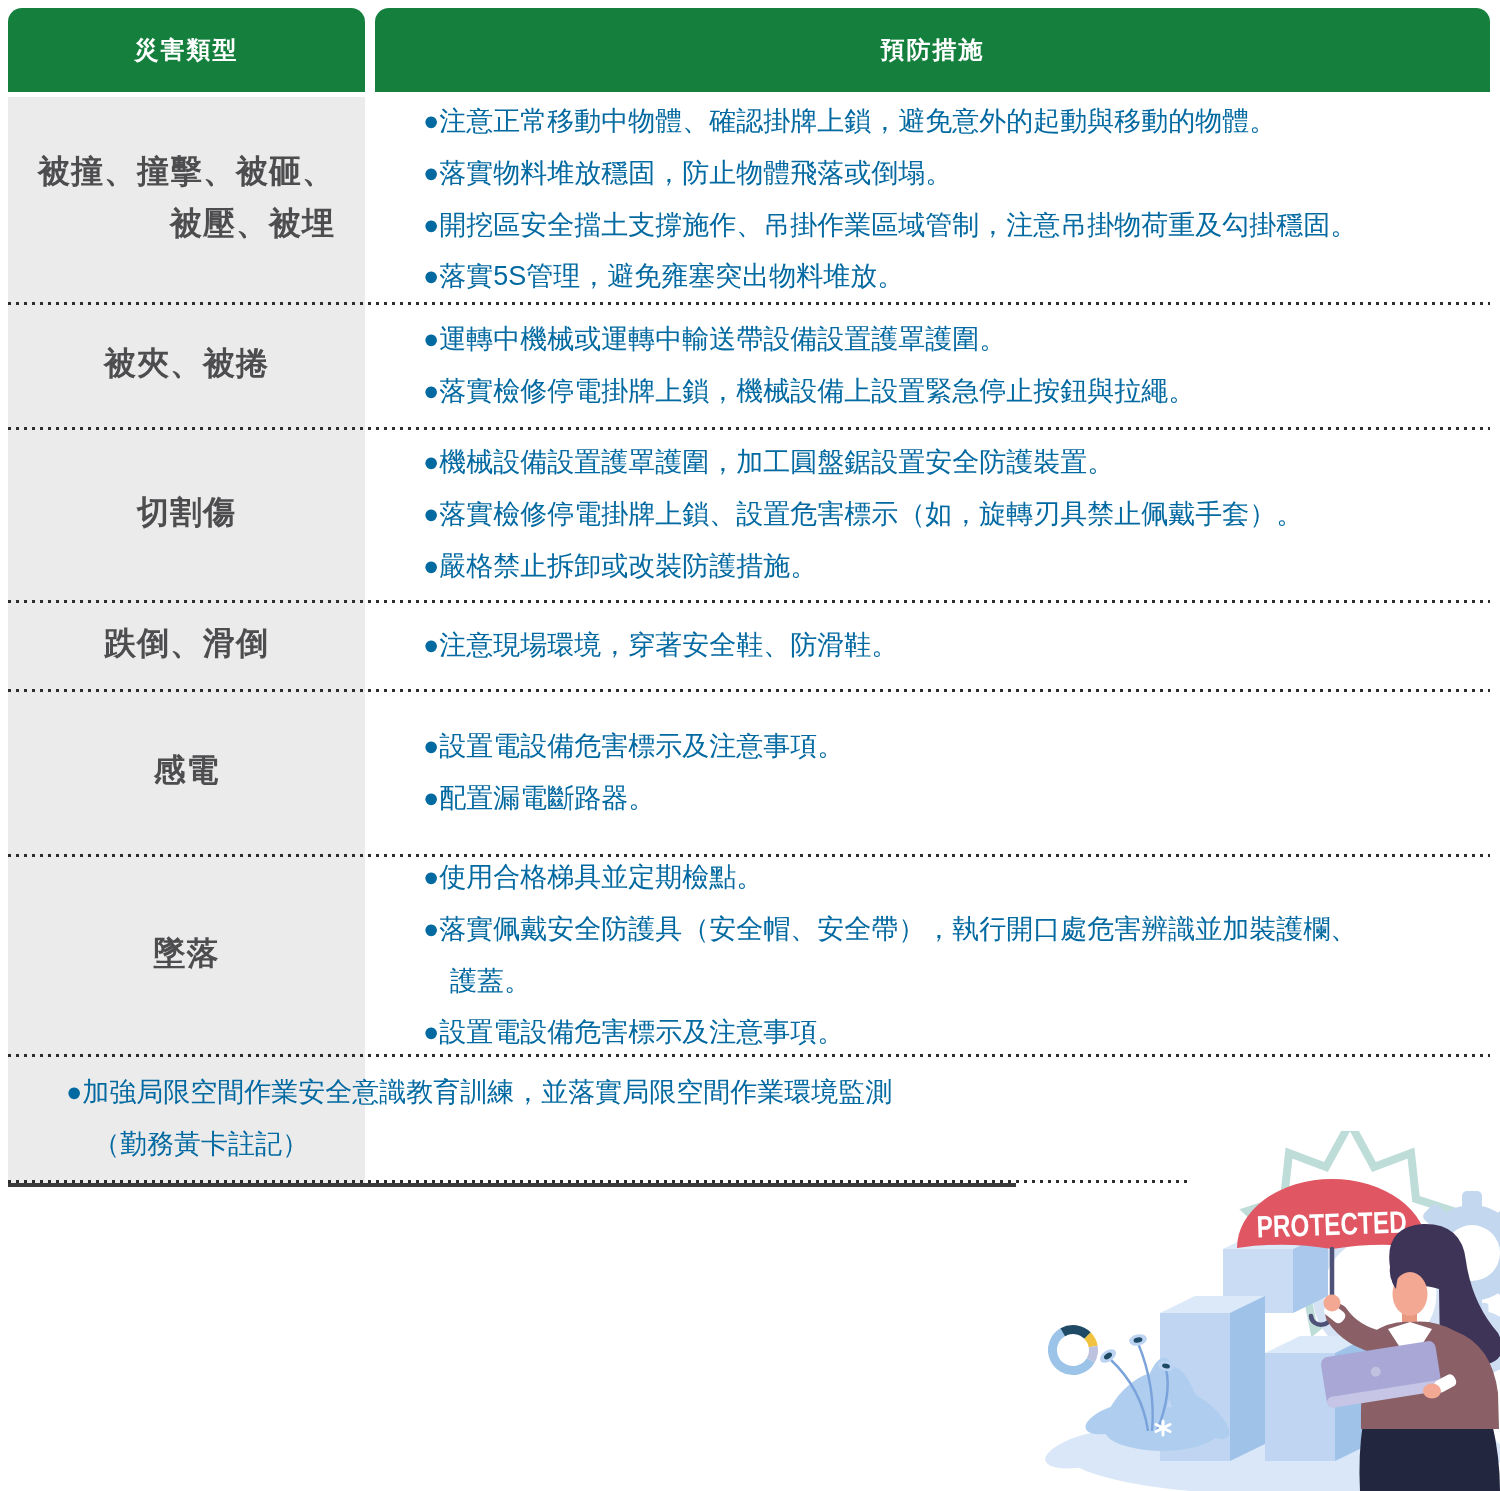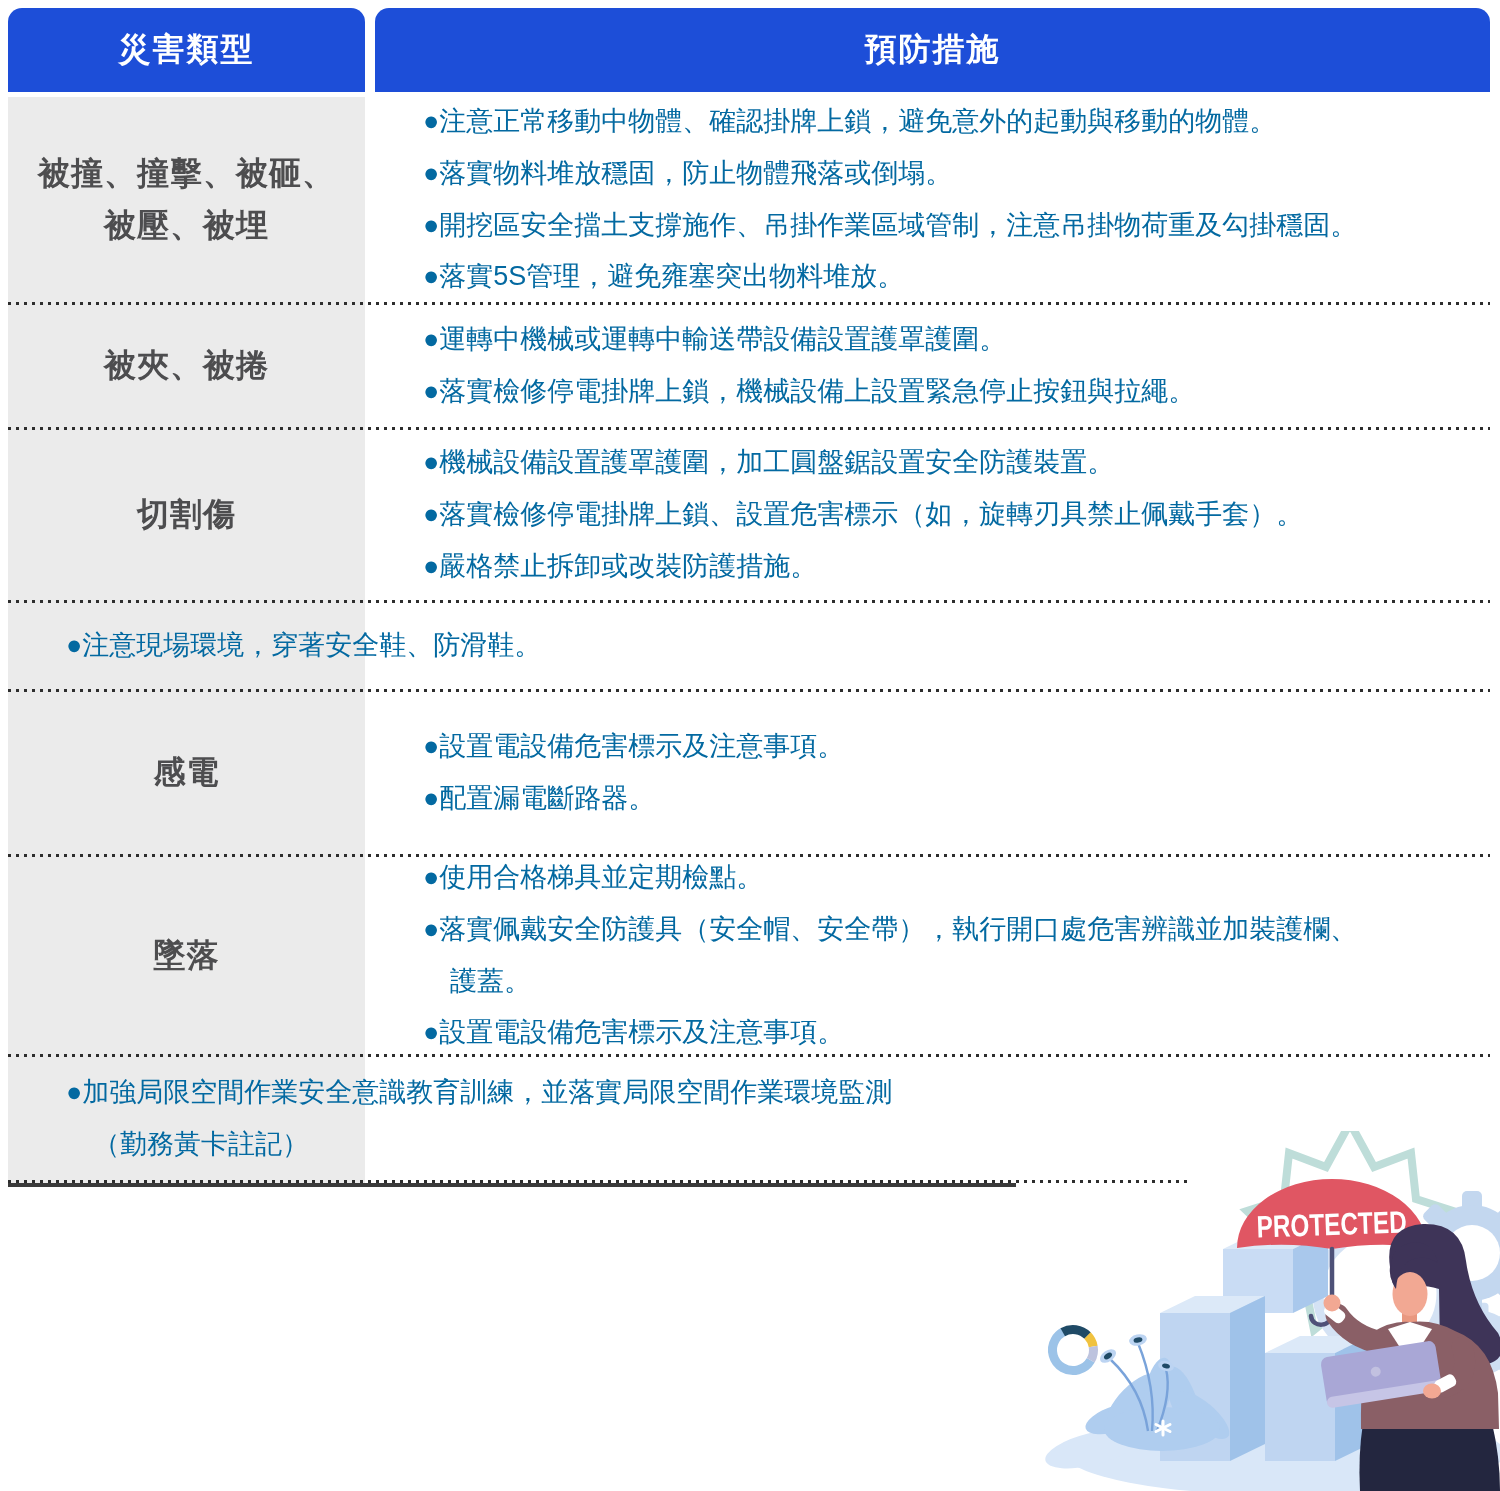--- a/index.html
+++ b/index.html
@@ -5,34 +5,34 @@
   html,body{margin:0;padding:0;background:#fff;}
   body{
     width:1500px;height:1491px;position:relative;overflow:hidden;
     font-family:"Liberation Sans","DejaVu Sans",sans-serif;
     -webkit-font-smoothing:antialiased;
   }
   .table-wrap{position:absolute;left:8px;top:8px;width:1482px;}
   
   .thead{display:flex;gap:10px;height:84px;}
   .th{
-    background:#1d4ed8;color:#fff;font-weight:bold;font-size:32px;
+    background:#15803d;color:#fff;font-weight:bold;font-size:24px;
     display:flex;align-items:center;justify-content:center;
     border-radius:14px 14px 0 0;letter-spacing:2px;font-family:Liberation Serif, serif;
   }
   .th-left{width:357px;flex:none;}
   .th-right{flex:1;}
   
   .tbody{position:relative;margin-top:5px;}
   .gray-strip{position:absolute;left:0;top:0;bottom:0;width:357px;background:#EBEBEB;z-index:0;}
   .row{display:flex;position:relative;z-index:1;}
   .cell-type{
     width:357px;flex:none;display:flex;align-items:center;justify-content:center;
-    text-align:center;font-weight:bold;font-size:32px;color:#4D4D4F;
-    line-height:1.62;white-space:pre-line;letter-spacing:1px;
+    text-align:right;font-weight:bold;font-size:32px;color:#4D4D4F;
+    line-height:1.62;white-space:pre-line;letter-spacing:1px;font-family:Liberation Mono, monospace;
   }
   .cell-measures{
     flex:1;display:flex;flex-direction:column;justify-content:center;
     padding:0 16px 0 48px;margin-left:10px;
     font-size:27px;color:#0369a1;line-height:1.92;
   }
   .item{white-space:pre-line;padding-left:1em;text-indent:-1em;}
   .divider{
     position:relative;z-index:2;height:3px;
     background-image:repeating-linear-gradient(to right,#2D2D2D 0 3px,transparent 3px 8px);
@@ -83,20 +83,21 @@
       <div class="cell-type">切割傷</div>
       <div class="cell-measures">
         <div class="item">●機械設備設置護罩護圍，加工圓盤鋸設置安全防護裝置。</div>
         <div class="item">●落實檢修停電掛牌上鎖、設置危害標示（如，旋轉刃具禁止佩戴手套）。</div>
         <div class="item">●嚴格禁止拆卸或改裝防護措施。</div>
       </div>
     </div>
     <div class="divider"></div>
 
     <div class="row h86">
+      <div class="cell-type">跌倒、滑倒</div>
       <div class="cell-measures">
         <div class="item">●注意現場環境，穿著安全鞋、防滑鞋。</div>
       </div>
     </div>
     <div class="divider"></div>
 
     <div class="row h162">
       <div class="cell-type">感電</div>
       <div class="cell-measures">
         <div class="item">●設置電設備危害標示及注意事項。</div>

